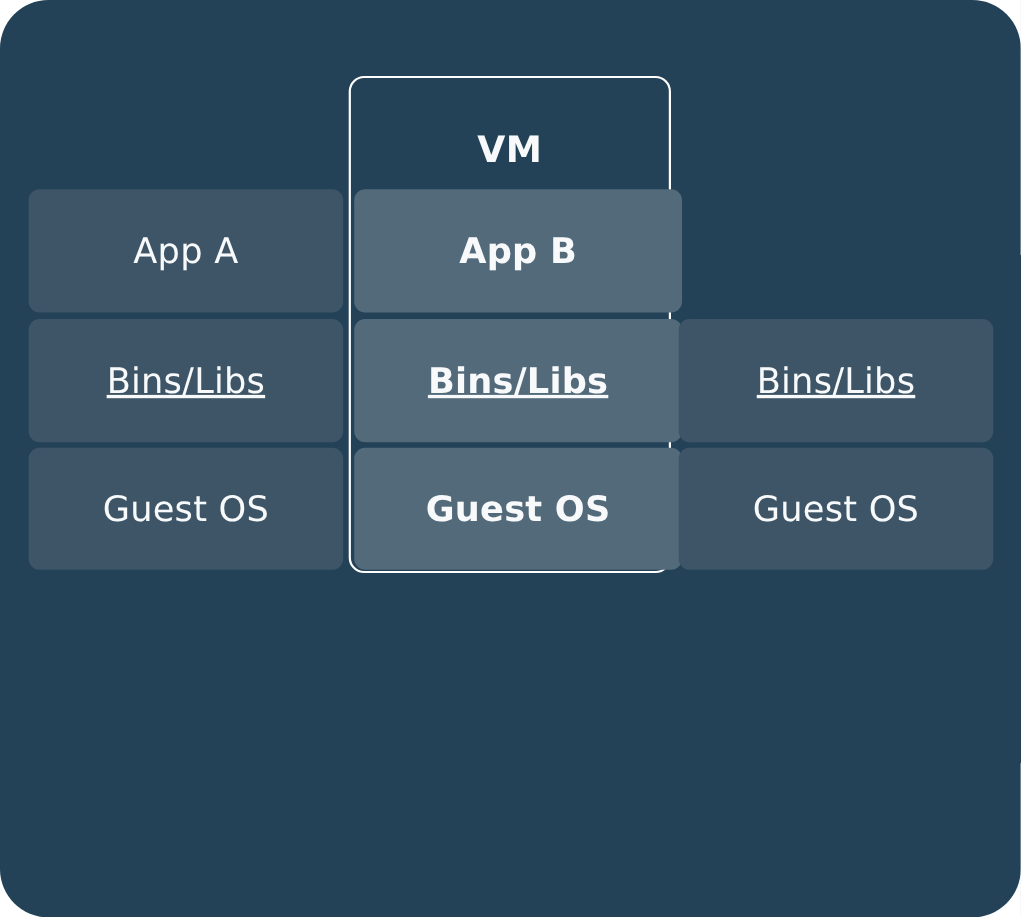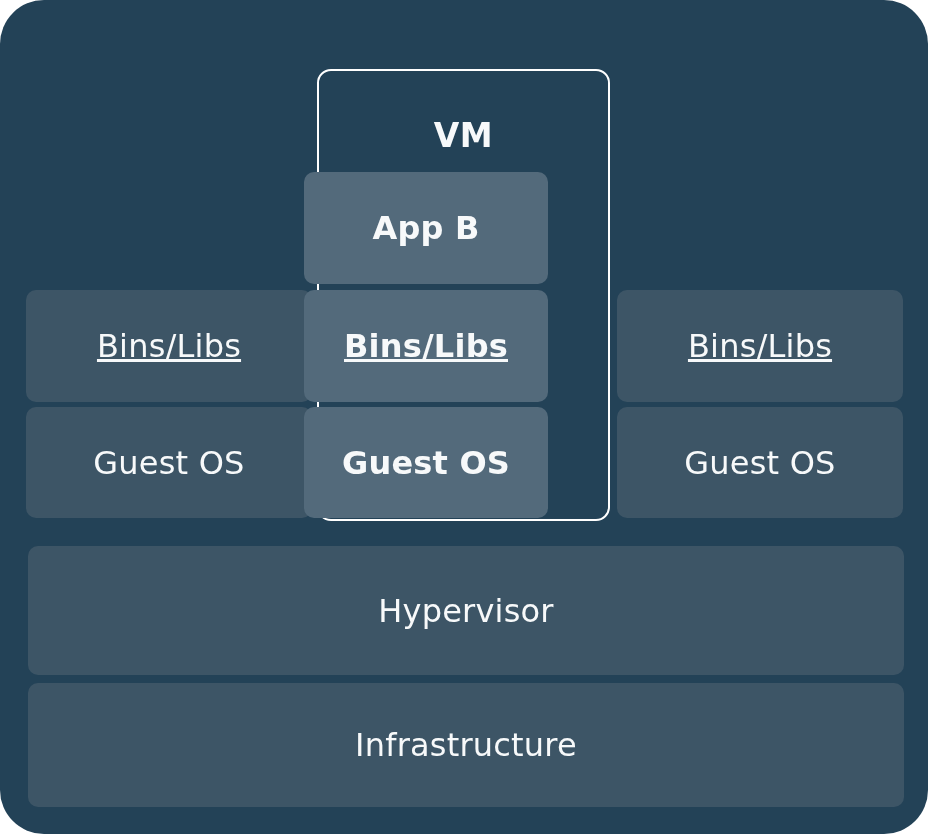--- a/index.html
+++ b/index.html
@@ -54,44 +54,43 @@
     display: flex;
     align-items: center;
     justify-content: center;
     color: var(--text, #f7f9fa);
     font-size: 33px;
     font-weight: 700;
     letter-spacing: 0.5px;
   }
   
   .col-left  { left: 26px;  width: 286px; }
-  .col-mid   { left: 304px; width: 244px; }
+  .col-mid   { left: 322px; width: 298px; }
   .col-right { left: 617px; width: 286px; }
   
   .row-1 { top: 172px; height: 112px; }
   .row-2 { top: 290px; height: 112px; text-decoration: underline; }
   .row-3 { top: 407px; height: 111px; }
   
   .layer-hypervisor     { left: 28px; width: 876px; top: 546px; height: 129px; }
   .layer-infrastructure { left: 28px; width: 876px; top: 683px; height: 124px; }
 </style>
 </head>
 <body>
 
 <div class="canvas">
 
   <div class="vm-frame"></div>
   <div class="vm-label">VM</div>
 
+  <div class="box col-left row-1">App A</div>
   <div class="box col-left row-2">Bins/Libs</div>
   <div class="box col-left row-3">Guest OS</div>
 
   <div class="box vm-box col-mid row-1">App B</div>
   <div class="box vm-box col-mid row-2">Bins/Libs</div>
   <div class="box vm-box col-mid row-3">Guest OS</div>
 
   <div class="box col-right row-2">Bins/Libs</div>
   <div class="box col-right row-3">Guest OS</div>
 
-  <div class="box layer-hypervisor">Hypervisor</div>
-  <div class="box layer-infrastructure">Infrastructure</div>
 
 </div>
 
 </body></html>

